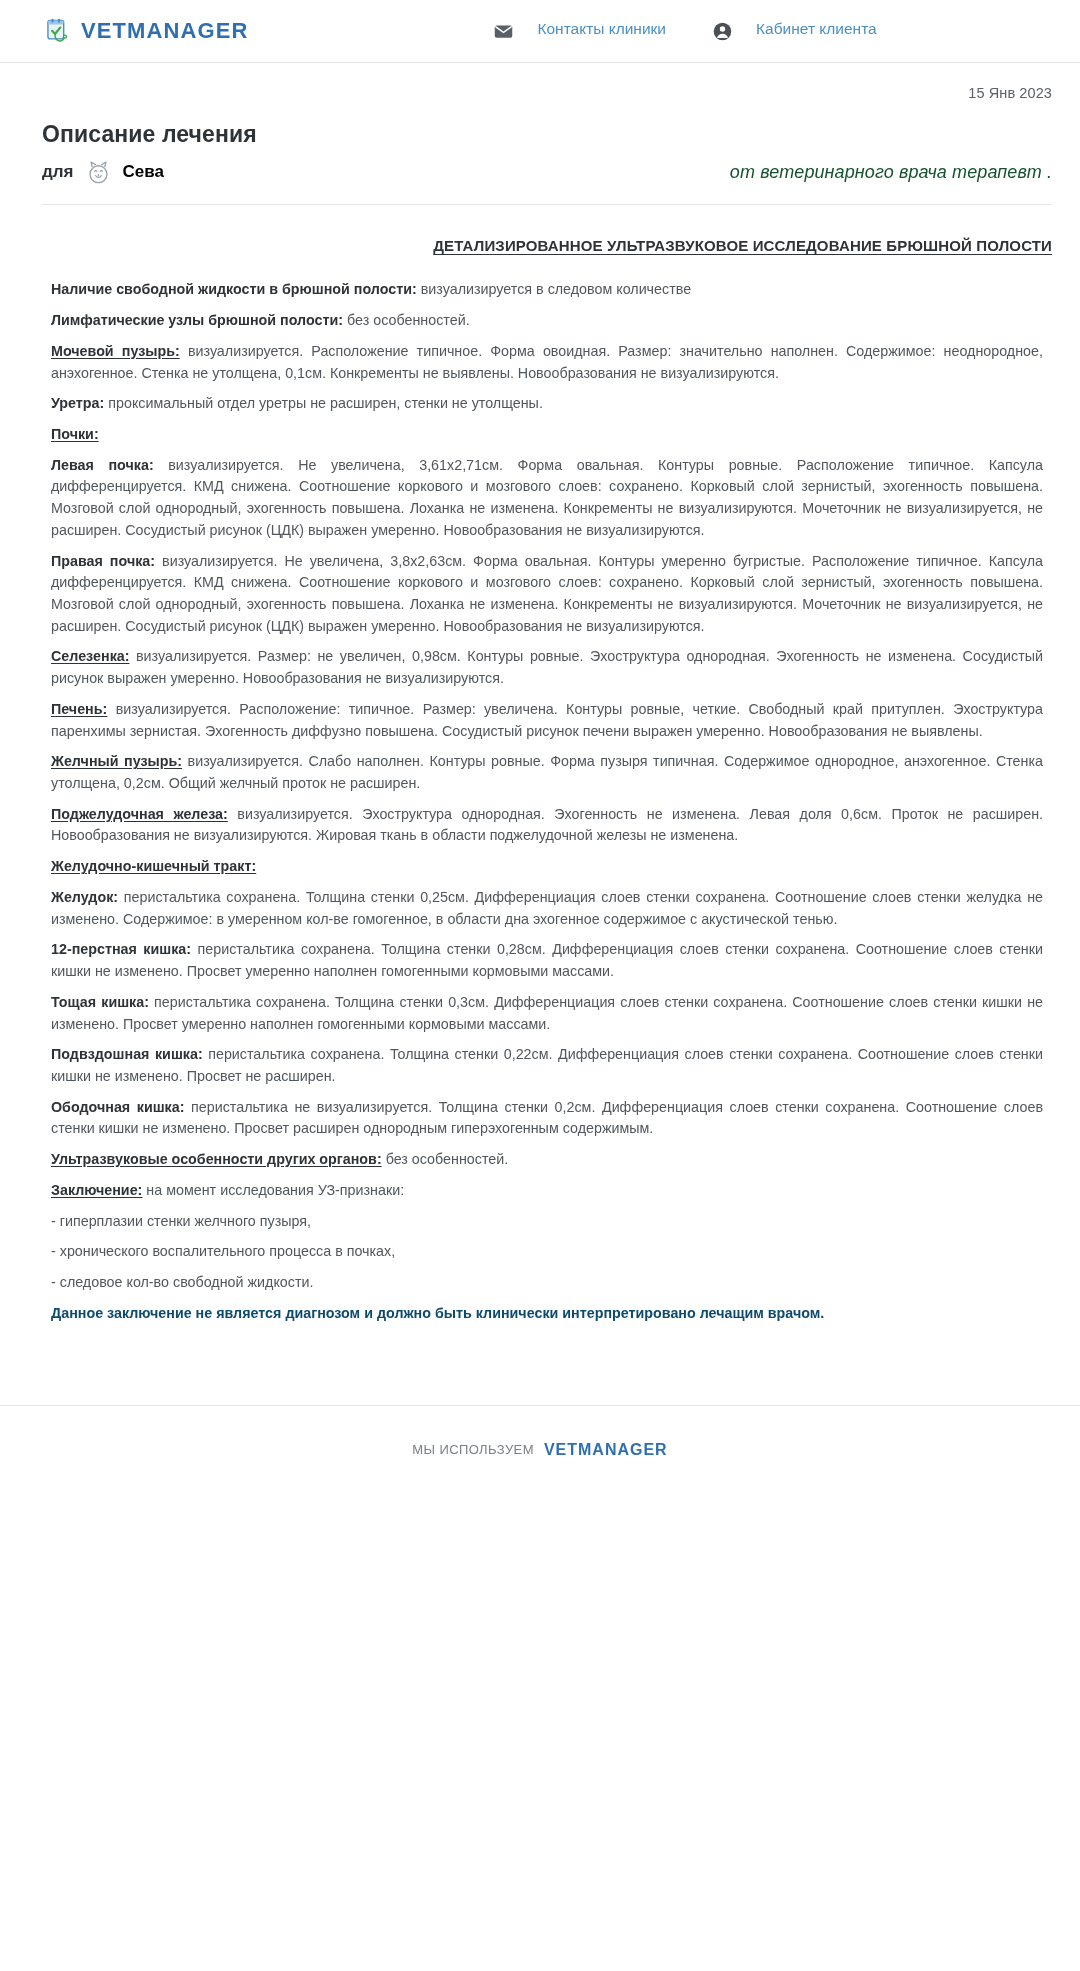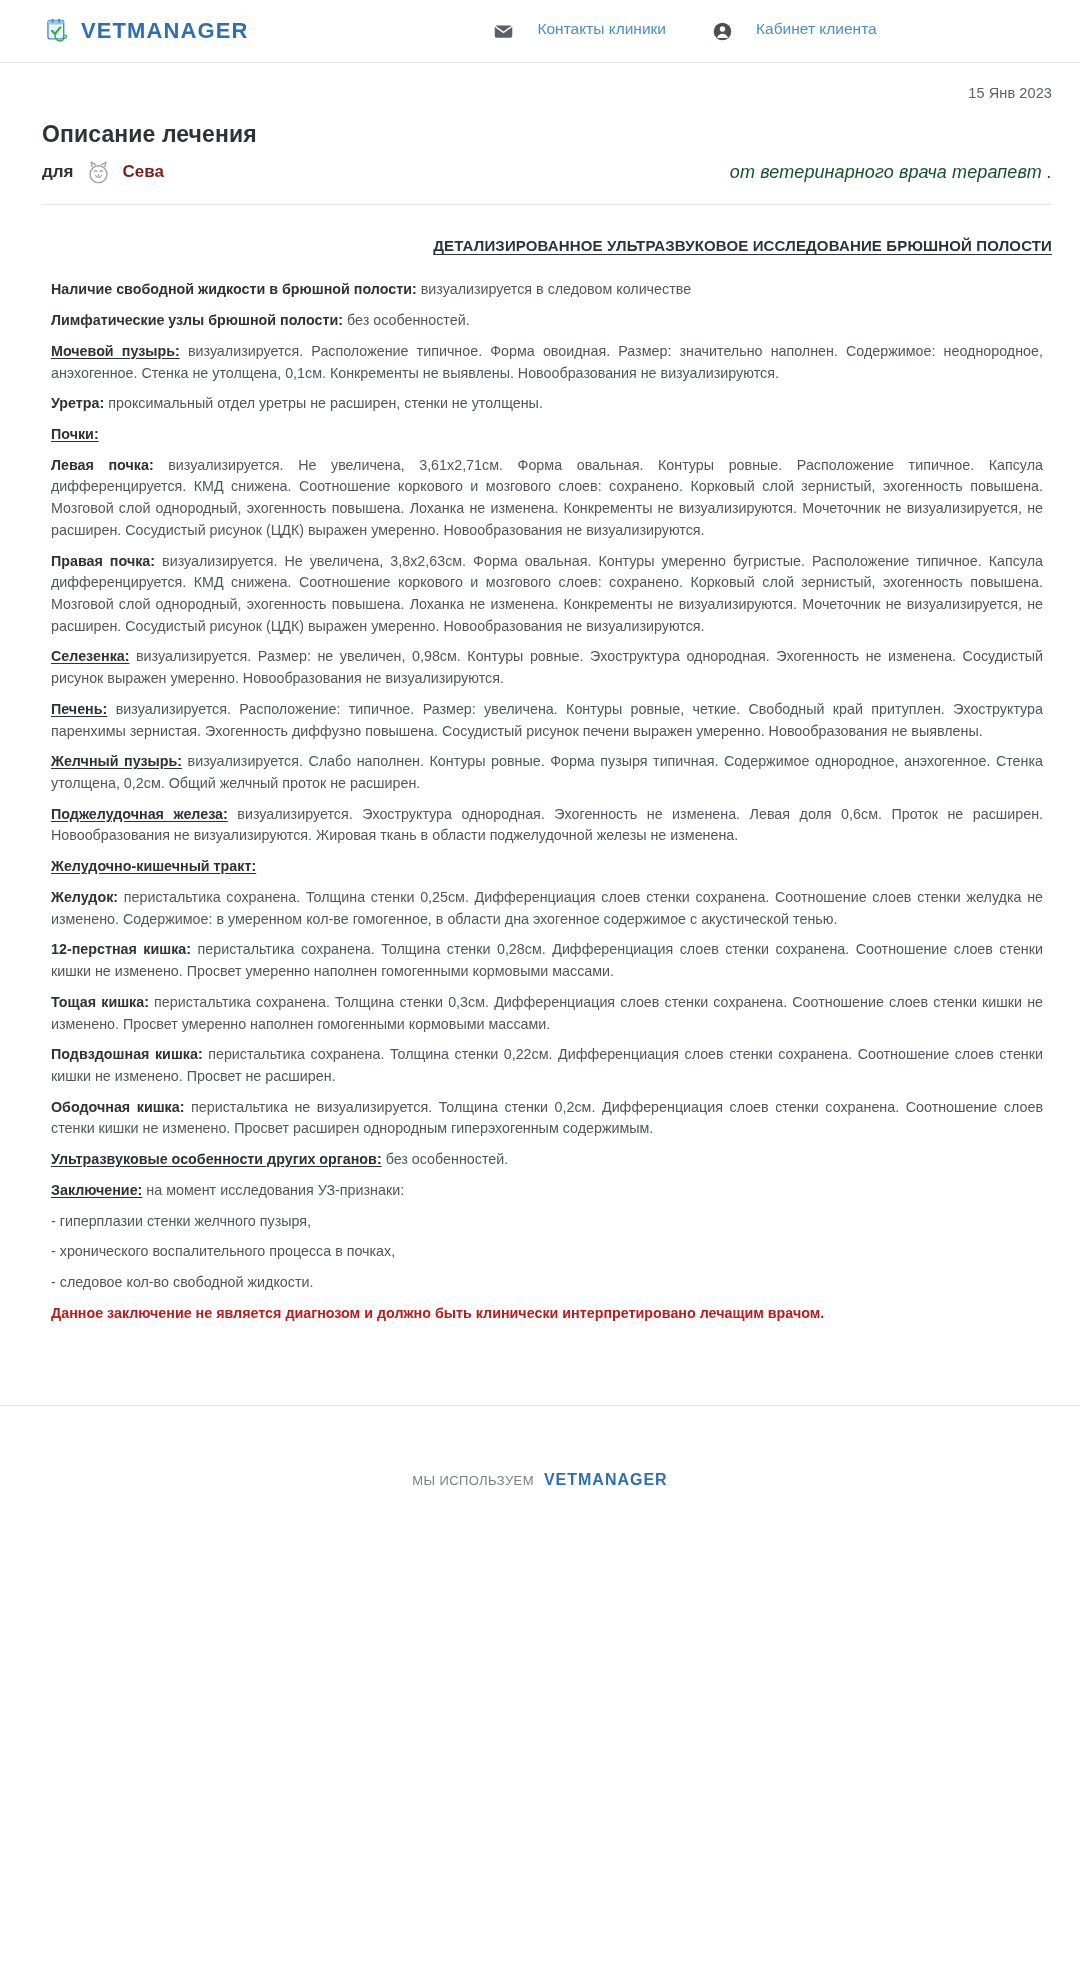--- a/index.html
+++ b/index.html
@@ -113,21 +113,21 @@
   }
   .pet-avatar-icon {
     width: 27px;
     height: 27px;
     display: block;
     flex: 0 0 auto;
   }
   .pet-name {
     font-size: 17px;
     font-weight: 700;
-    color: #7f1d1d;
+    color: #000000;
   }
   .forrow-right {
     margin-left: auto;
     font-size: 18px;
     font-style: italic;
     color: #14532d;
     letter-spacing: .1px;
   }
   .thin-rule {
     height: 1px;
@@ -169,38 +169,37 @@
     text-underline-offset: 3px;
     letter-spacing: .15px;
     margin: 0 0 22px 0;
     text-align: right;
   }
   .block { margin-bottom: 20px; }
   .block-tight { margin-bottom: 0; }
   .conclusion-line { margin-bottom: 22px; }
   .disclaimer {
     font-weight: 700;
-    color: #b91c1c;
+    color: #0c4a6e;
     text-align: justify;
     margin-top: 26px;
     line-height: 1.5;
   }
 
   
   .footer-spacer { height: 72px; }
   .footer {
     border-top: 1px solid #e4e6e9;
     padding: 34px 0 40px 0;
     text-align: center;
   }
   .footer-inner {
     display: inline-flex;
     align-items: center;
     gap: 10px;
-    margin-top: 31px;
   }
   .footer-pre {
     font-size: 13px;
     color: #7a8086;
     letter-spacing: .4px;
   }
   .footer-word {
     font-size: 16px;
     font-weight: 700;
     color: #2f6fb0;

